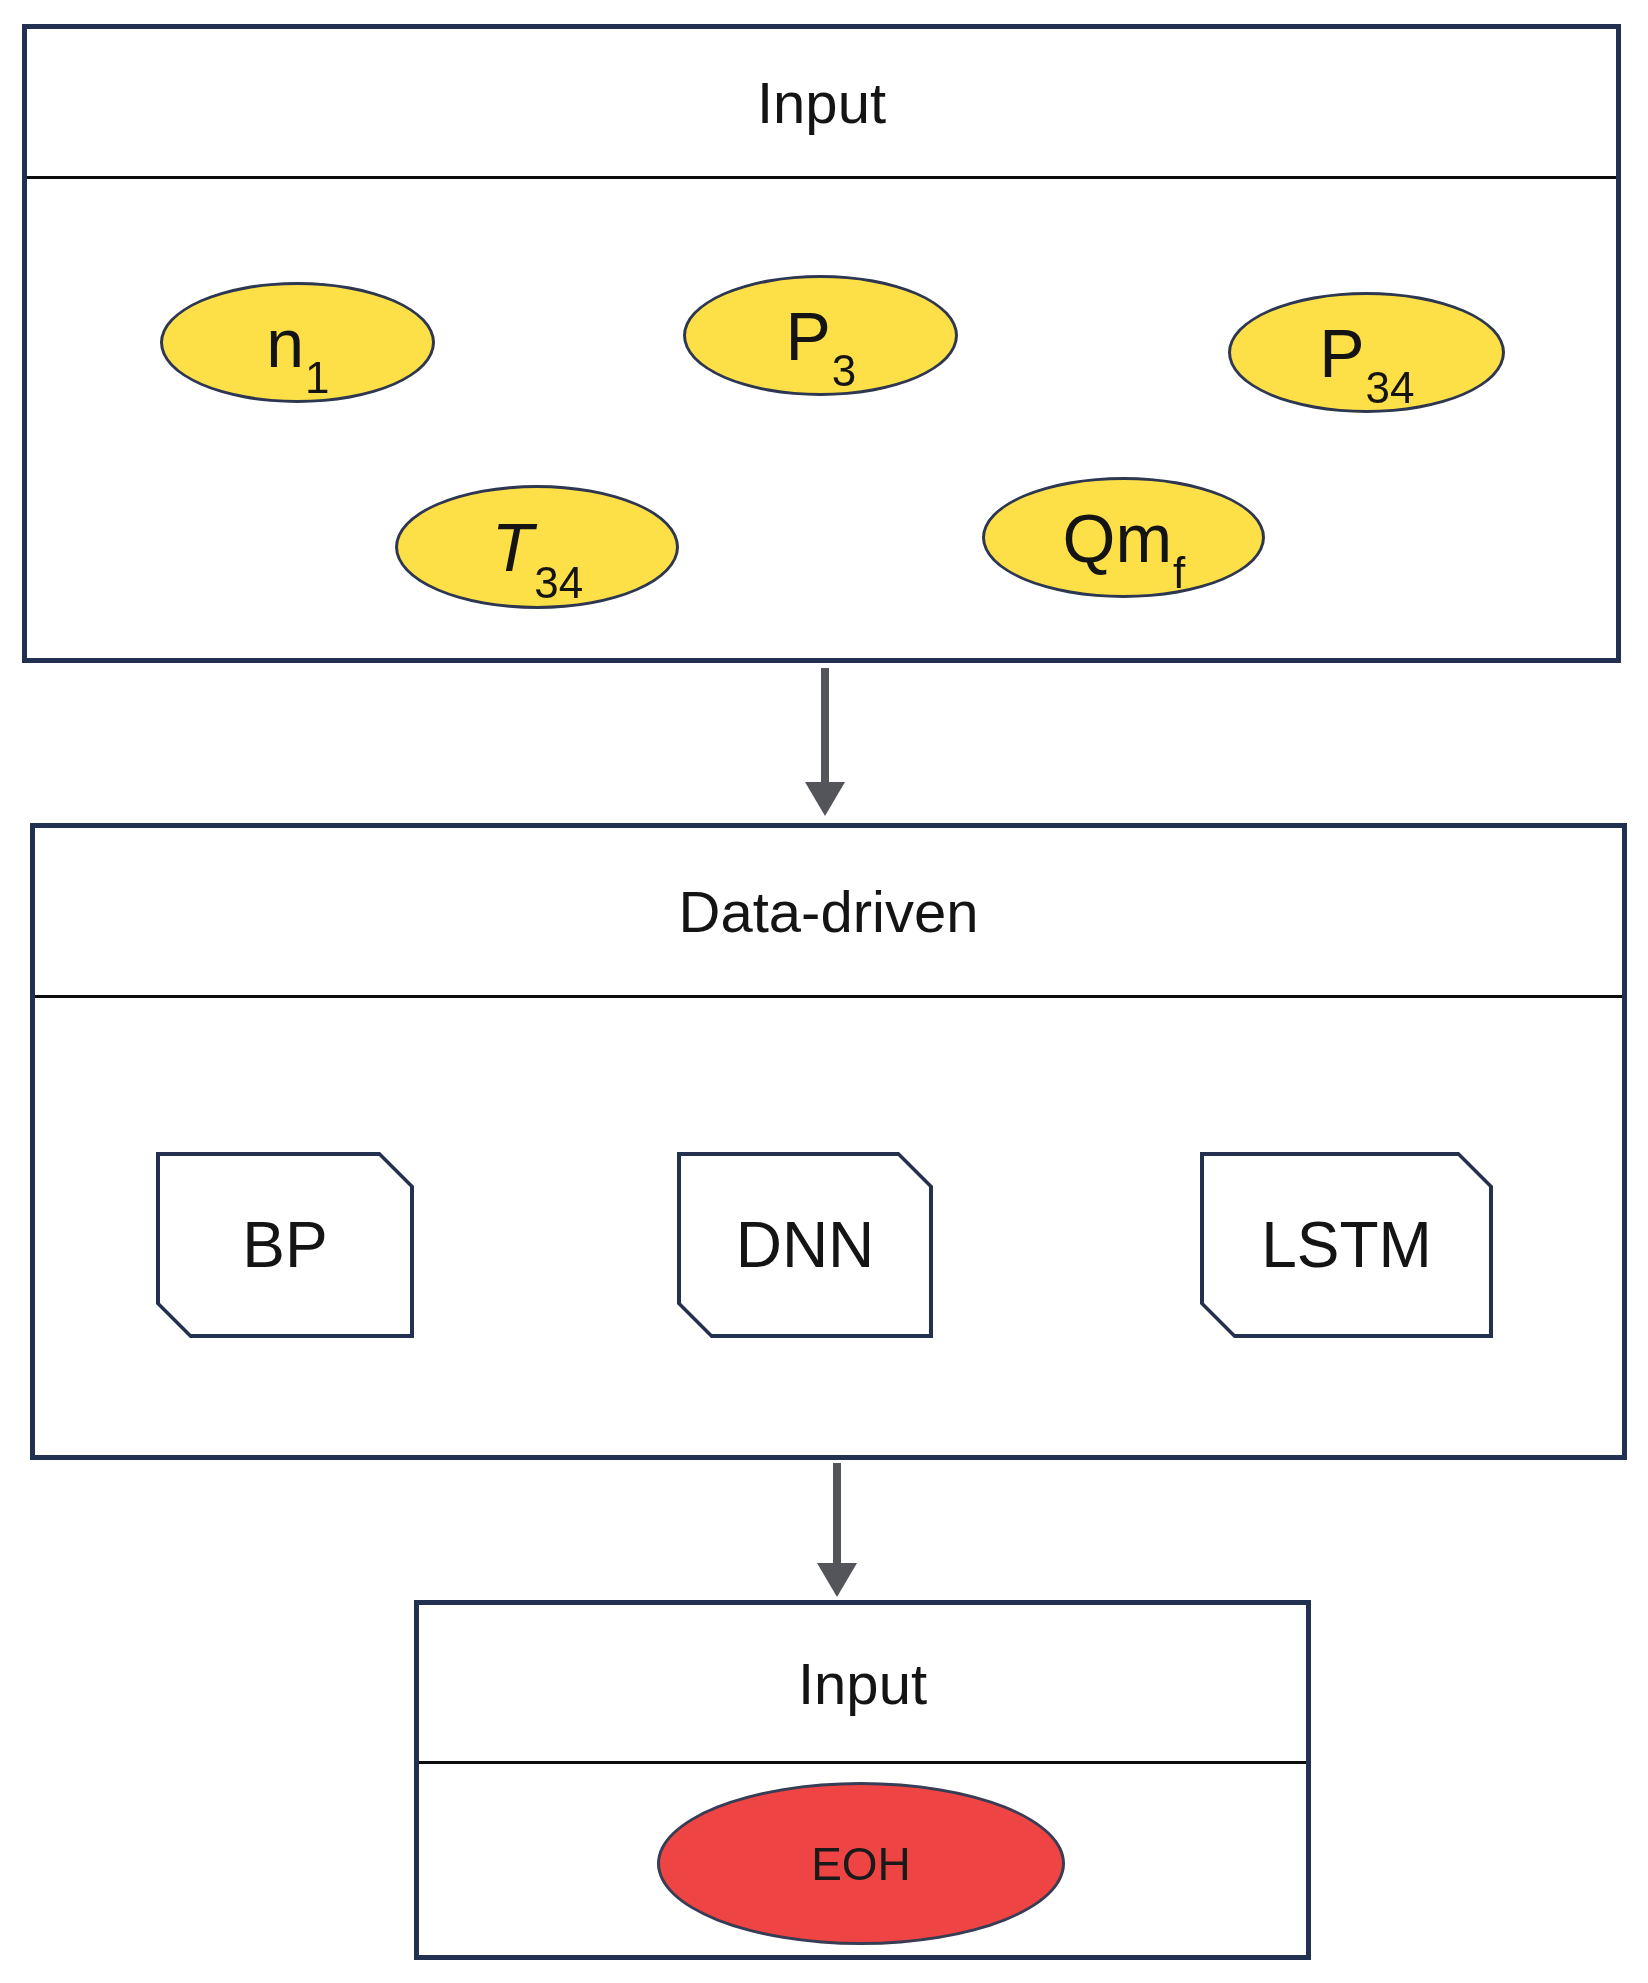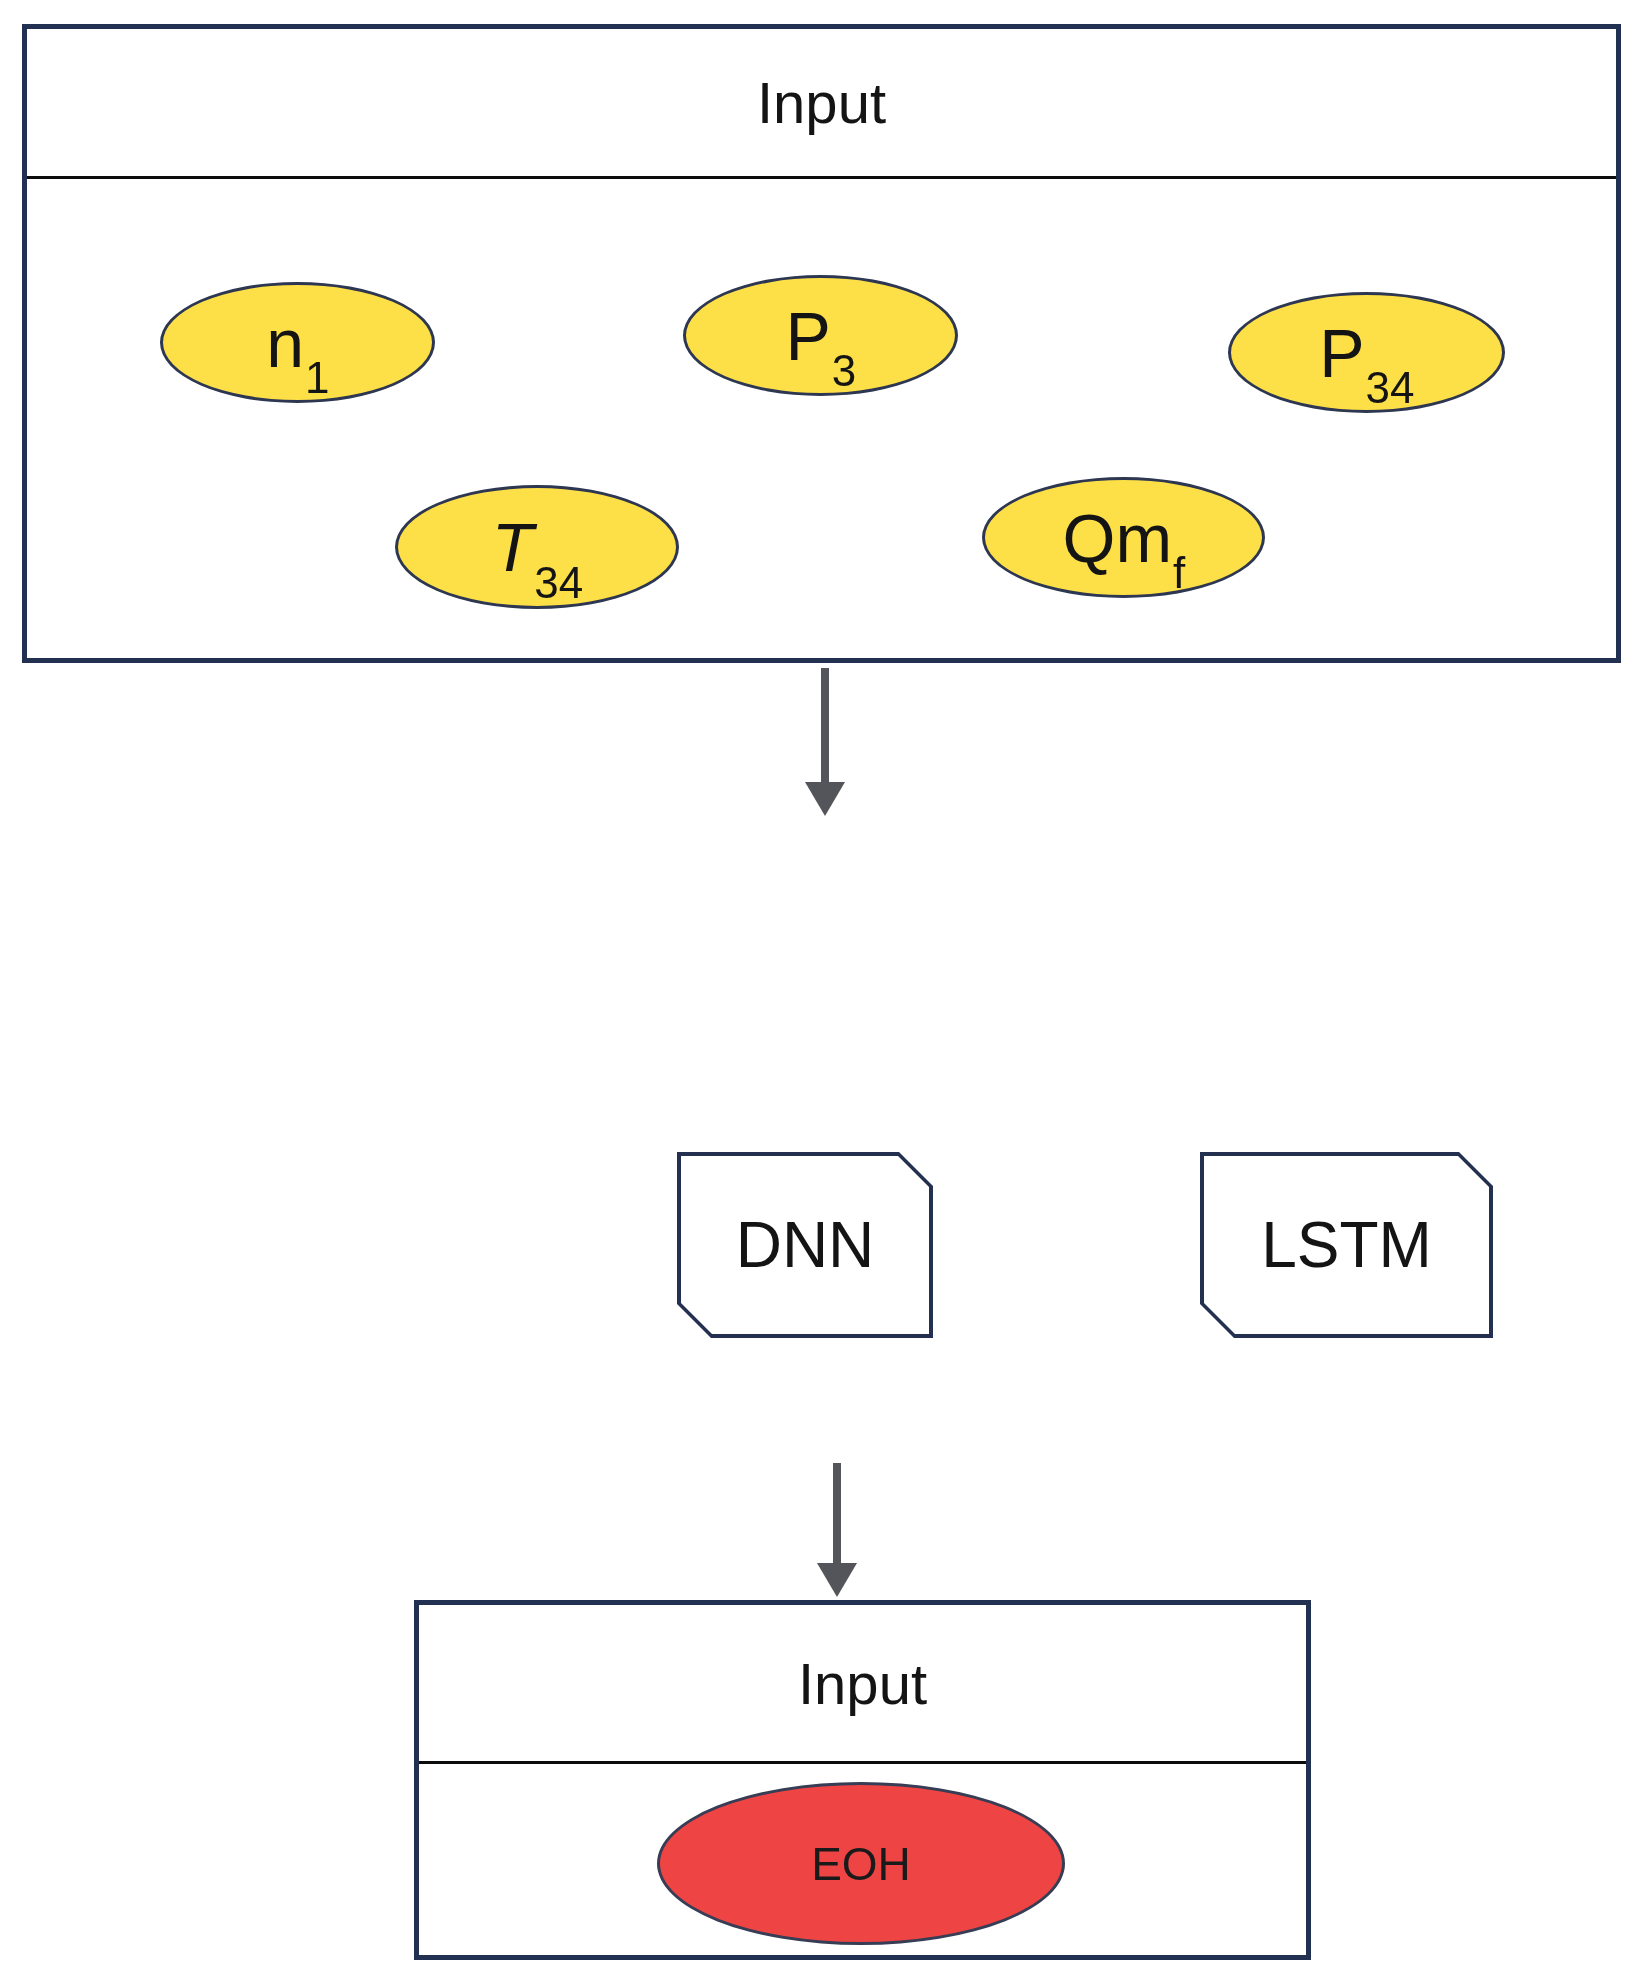--- a/index.html
+++ b/index.html
@@ -130,21 +130,27 @@
   </div>
   <div class="node n-qmf">
     <span><span>Qm</span><sub>f</sub></span>
   </div>
 
   <div class="arrow arrow1">
     <div class="arrow-shaft"></div>
     <div class="arrow-head"></div>
   </div>
 
+  <div class="section sec-data">
+    <div class="section-head">Data-driven</div>
+  </div>
 
+  <div class="snip m-bp">
+    <div class="snip-inner">BP</div>
+  </div>
   <div class="snip m-dnn">
     <div class="snip-inner">DNN</div>
   </div>
   <div class="snip m-lstm">
     <div class="snip-inner">LSTM</div>
   </div>
 
   <div class="arrow arrow2">
     <div class="arrow-shaft"></div>
     <div class="arrow-head"></div>

